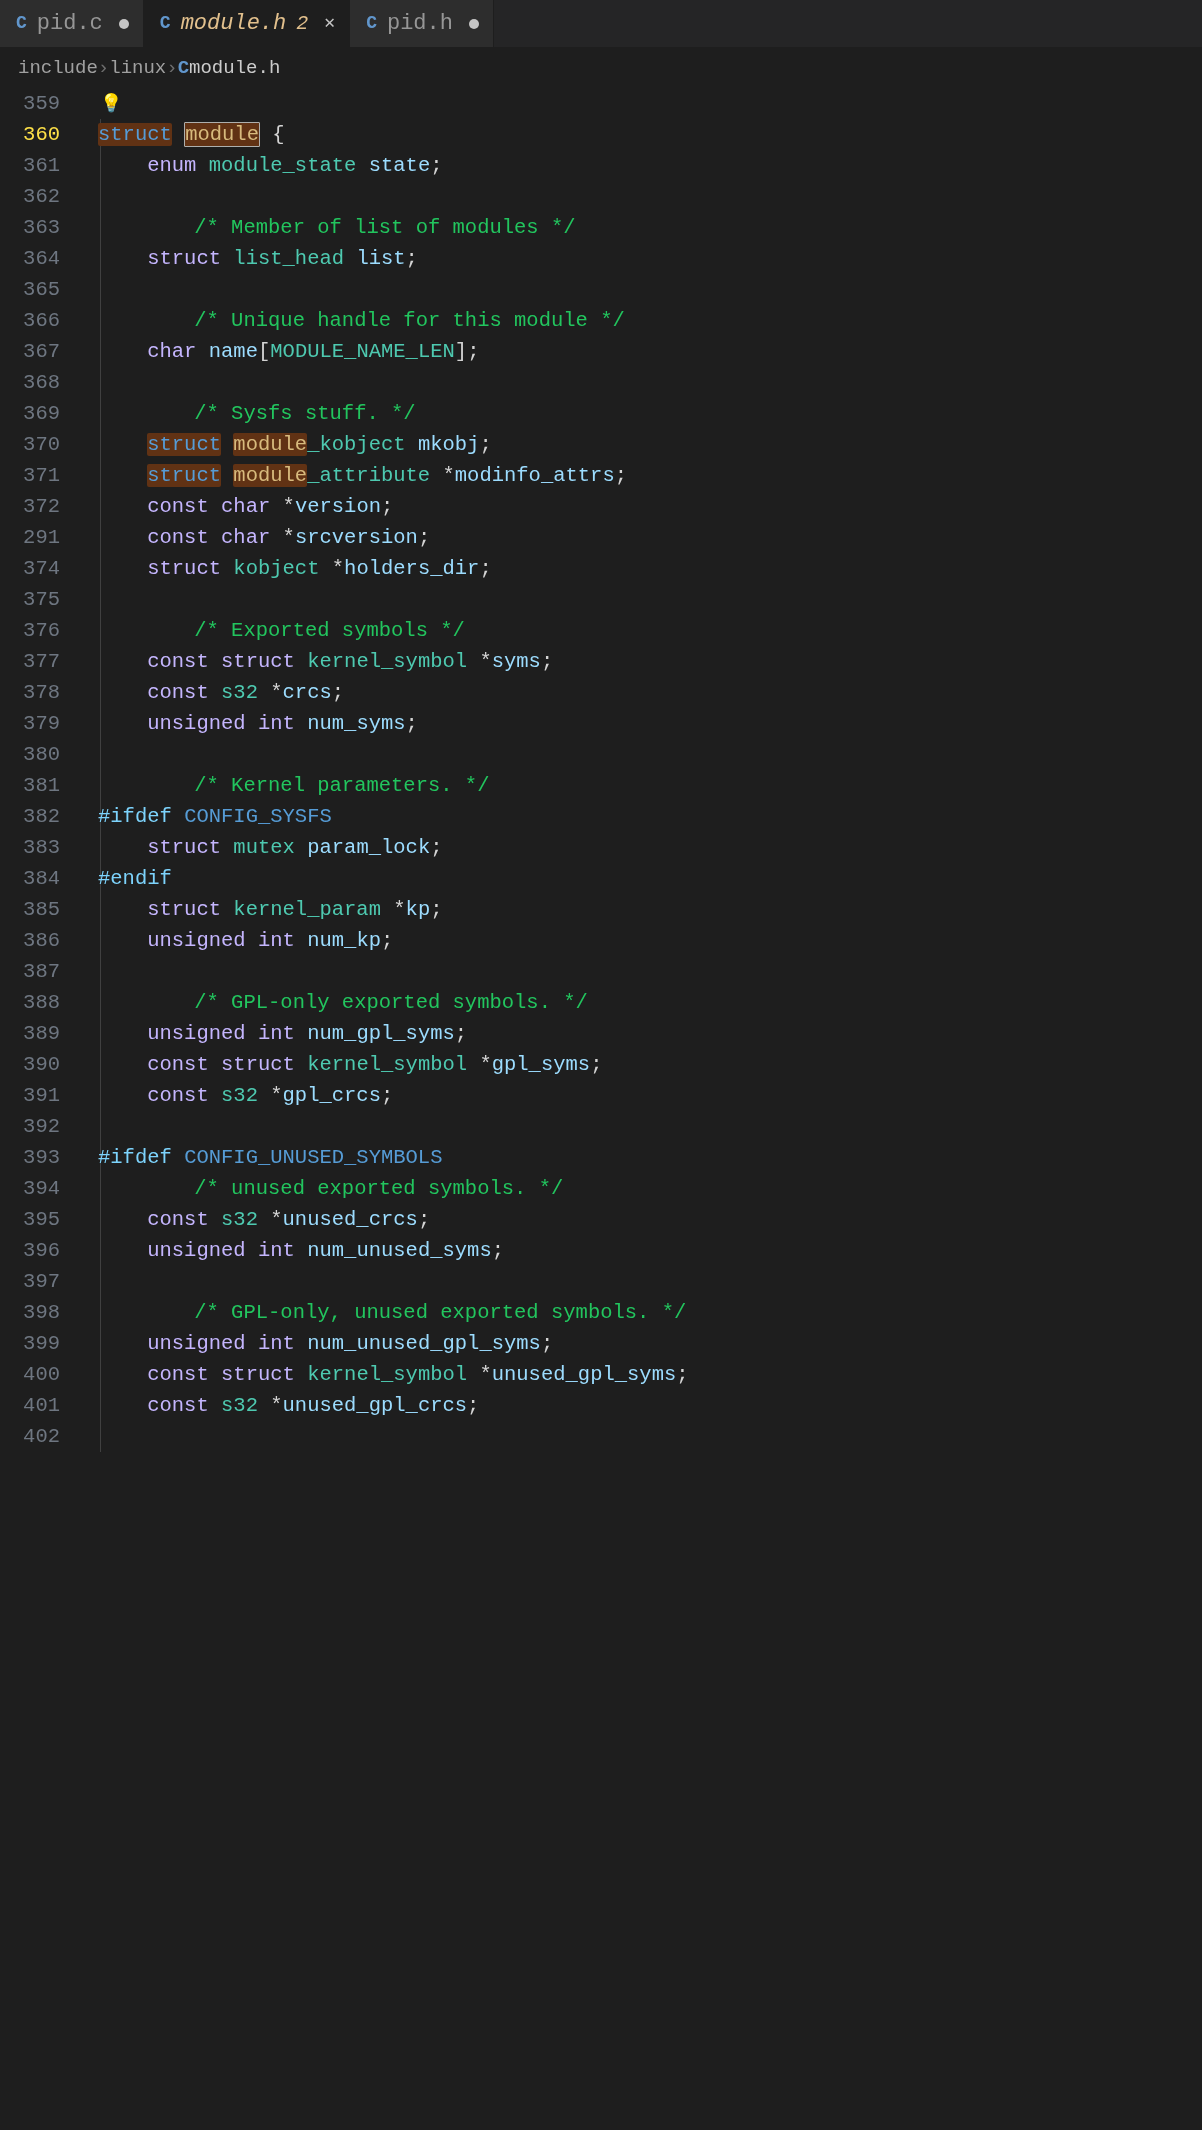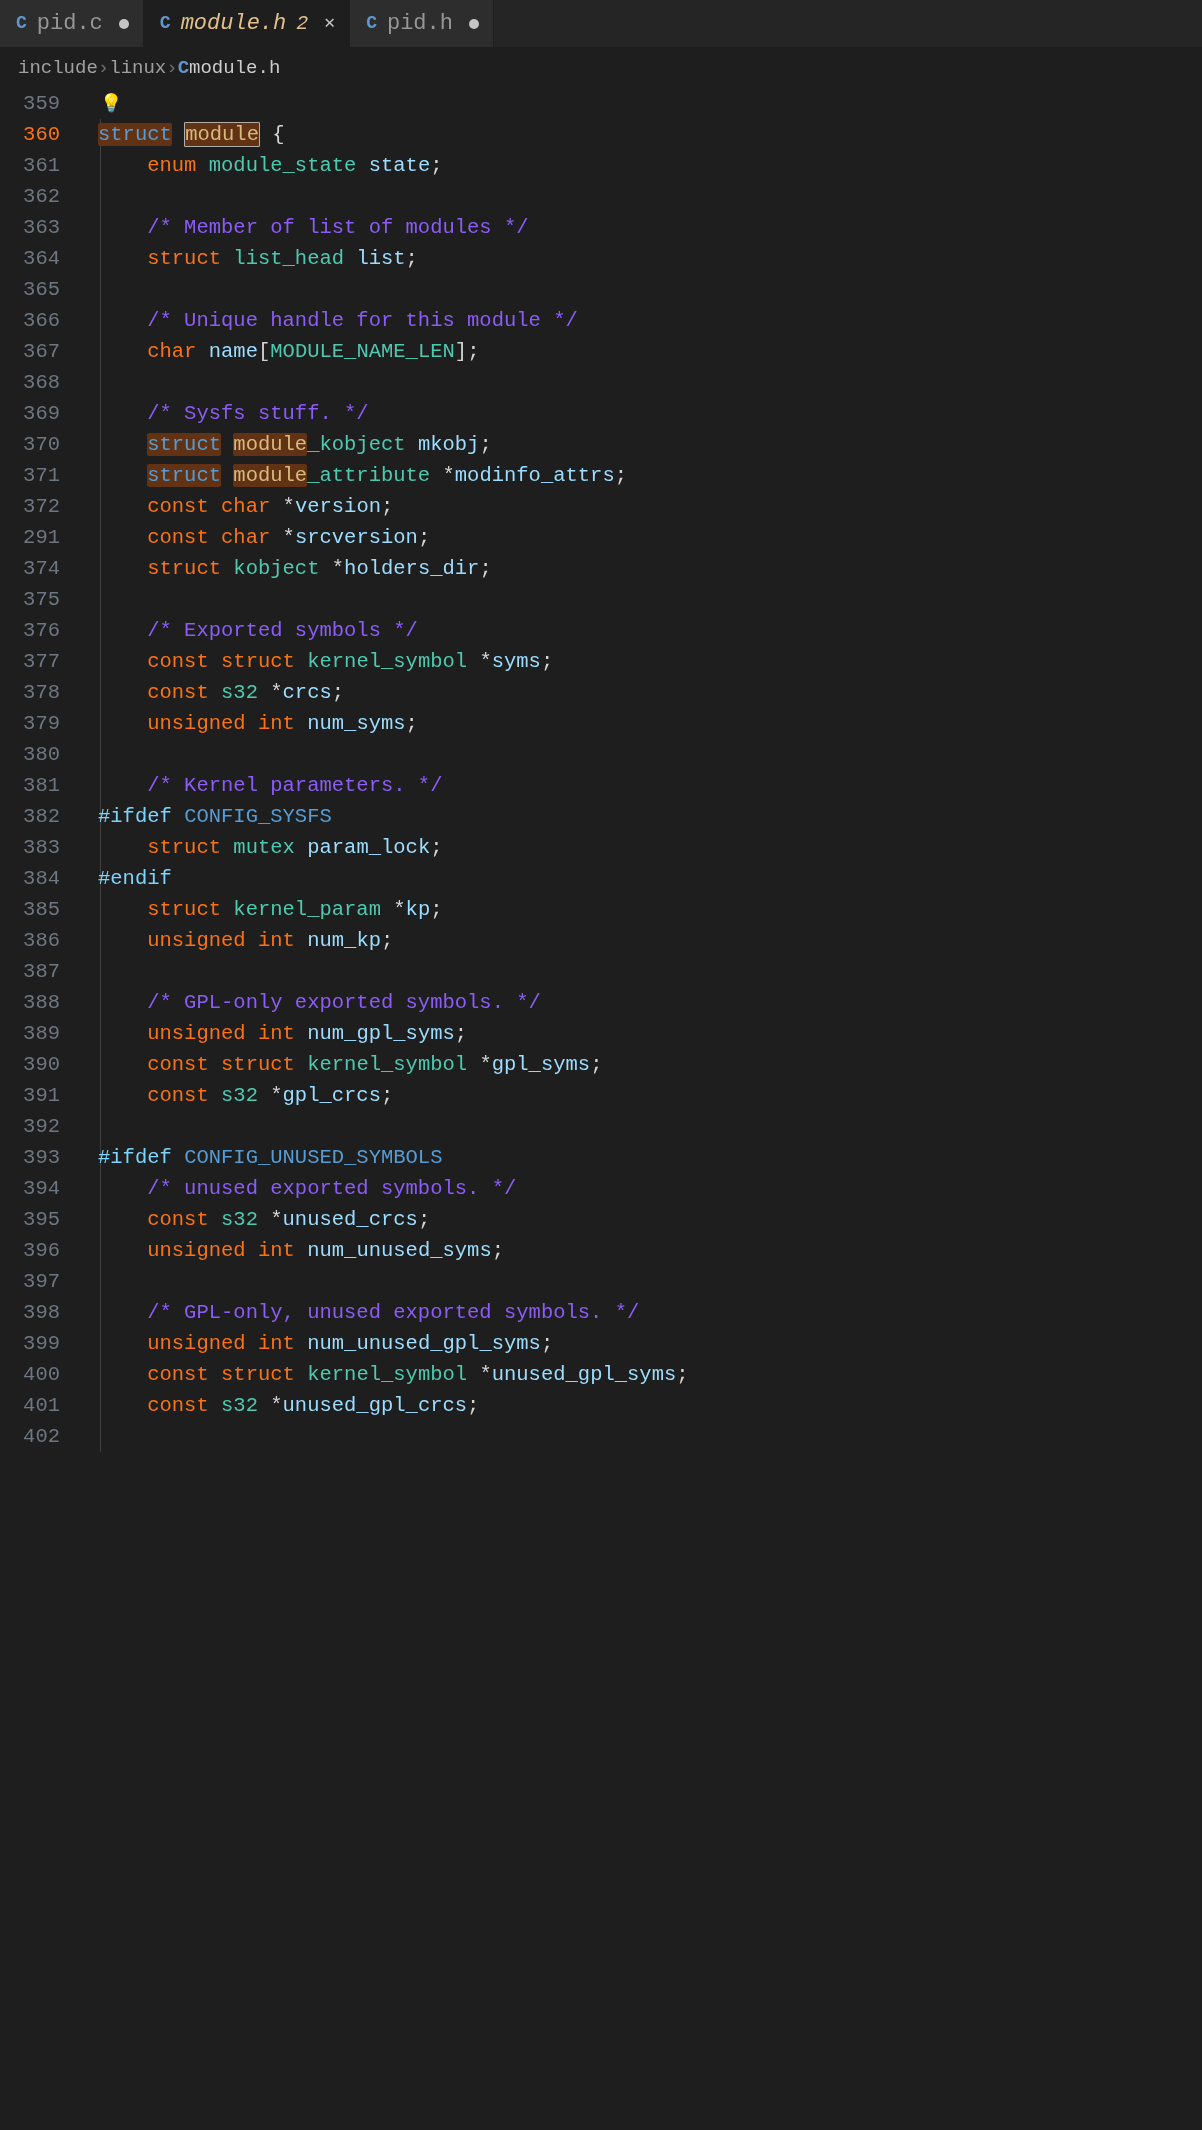--- a/index.html
+++ b/index.html
@@ -70,21 +70,21 @@
   }
   .gutter {
     width: 88px;
     text-align: right;
     padding-right: 28px;
     color: #6e7681;
     user-select: none;
     flex-shrink: 0;
   }
   .gutter .ln { height: 31px; line-height: 31px; }
-  .gutter .ln.current { color: #f97316; }
+  .gutter .ln.current { color: #fde047; }
 
   .code {
     flex: 1;
     position: relative;
   }
   .code-line {
     height: 31px;
     line-height: 31px;
     white-space: pre;
     padding-left: 10px;
@@ -120,24 +120,24 @@
     background: #613214;
     color: #569cd6;
     border-radius: 2px;
   }
   .cursor-box {
     border: 1px solid #aeafad;
     border-radius: 1px;
   }
 
   
-  .kw   { color: #f97316; }
+  .kw   { color: #c4b5fd; }
   .pun  { color: #d4d4d4; }
   .op   { color: #d4d4d4; }
-  .cm   { color: #8b5cf6; }  
+  .cm   { color: #22c55e; margin-left: 47px; }  
   .pp   { color: #7dd3fc; }  
   .mac  { color: #569cd6; }
   .ident{ color:#9cdcfe;}
   .tname{ color:#4ec9b0;}
   .brace{ color:#d4d4d4;}
 </style>
 </head>
 <body>
 
 <div class="tab-bar">

